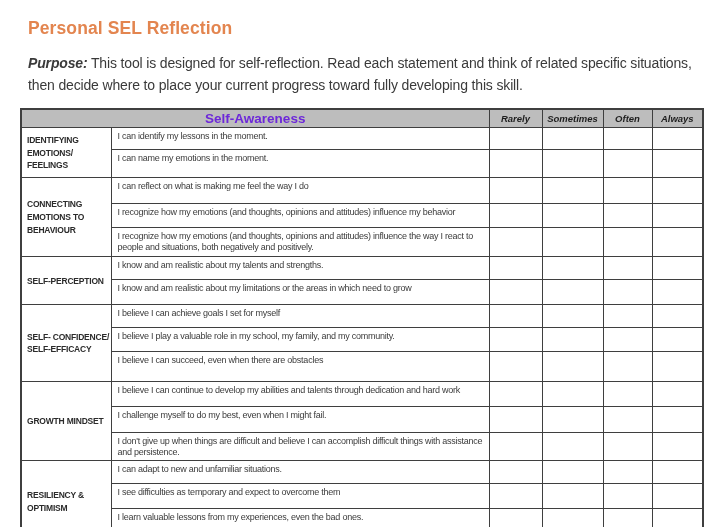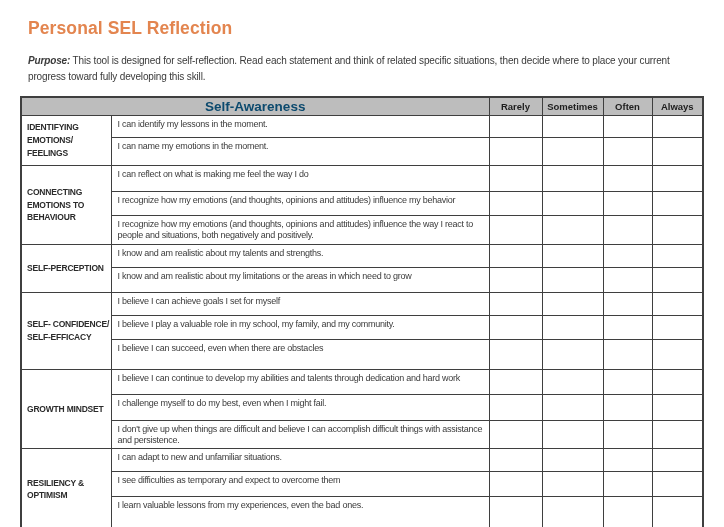--- a/index.html
+++ b/index.html
@@ -9,40 +9,41 @@
     color:#3a3a3a;
   }
   .page { padding:10px 0 0 20px; }
   .title {
     margin:8px 0 14px 8px;
     font-size:17.5px; font-weight:bold; color:#E3854F;
     letter-spacing:0.1px;
   }
   .purpose {
     margin:4px 0 12px 8px; max-width:678px;
-    font-size:10px; letter-spacing:-0.15px; line-height:1.55; color:#3a3a3a;
+    font-size:14px; letter-spacing:-0.15px; line-height:1.55; color:#3a3a3a;
   }
   .purpose-label { font-weight:bold; font-style:italic; }
   table.sel-table {
     border-collapse:collapse; table-layout:fixed;
     width:682px; border:2px solid #3f3f3f;
     background:#ffffff;
   }
   .sel-table th, .sel-table td { border:1px solid #3f3f3f; overflow:hidden; }
   .head-row { height:18px; }
   .section-head {
-    background:#BDBDBD; color:#0c4a6e;
+    background:#BDBDBD; color:#6d28d9;
     font-size:13.5px; font-weight:bold; text-align:center;
     padding:1px 0;
     margin-top:37px;
   }
   .rate-head {
     background:#BDBDBD; color:#1e1e1e;
     font-size:9.5px; font-weight:bold; text-align:center;
     padding:1px 0;
+    font-style:italic;
   }
   td.cat {
     font-size:8.5px; font-weight:bold; color:#2b2b2b;
     letter-spacing:-0.2px; line-height:1.5;
     padding:2px 1px 2px 5px; vertical-align:middle;
     text-transform:uppercase;
   }
   td.stmt {
     font-size:9px; letter-spacing:-0.25px; color:#3b3b3b;
     line-height:11px; padding:3px 5px 2px 6px; vertical-align:top;

